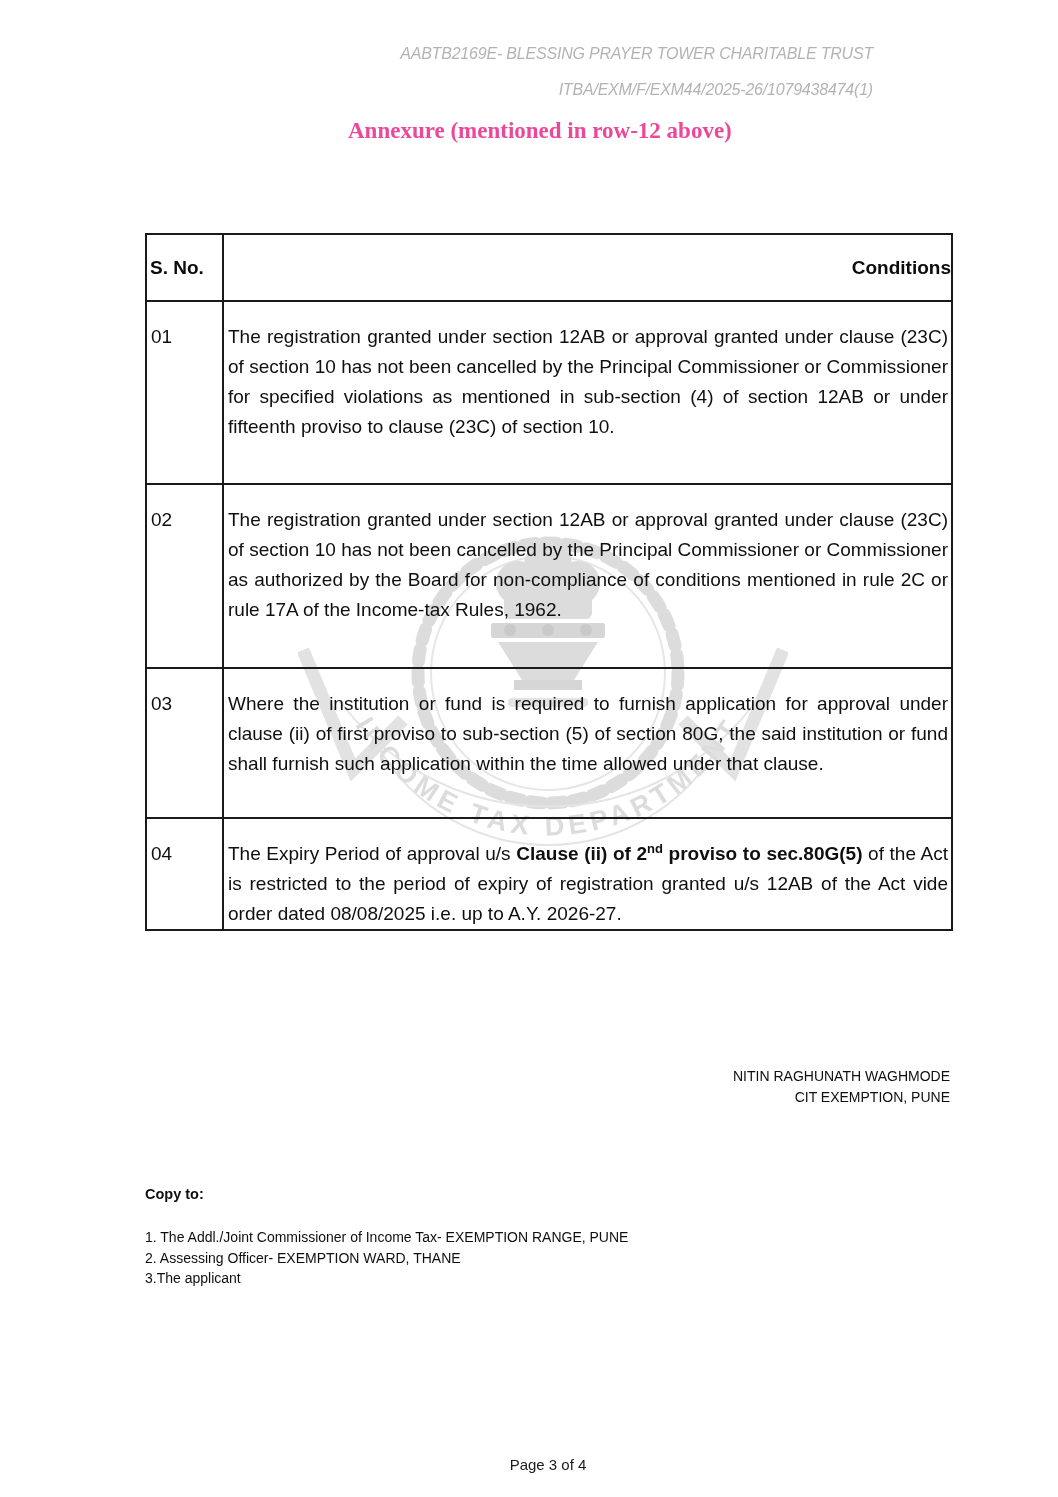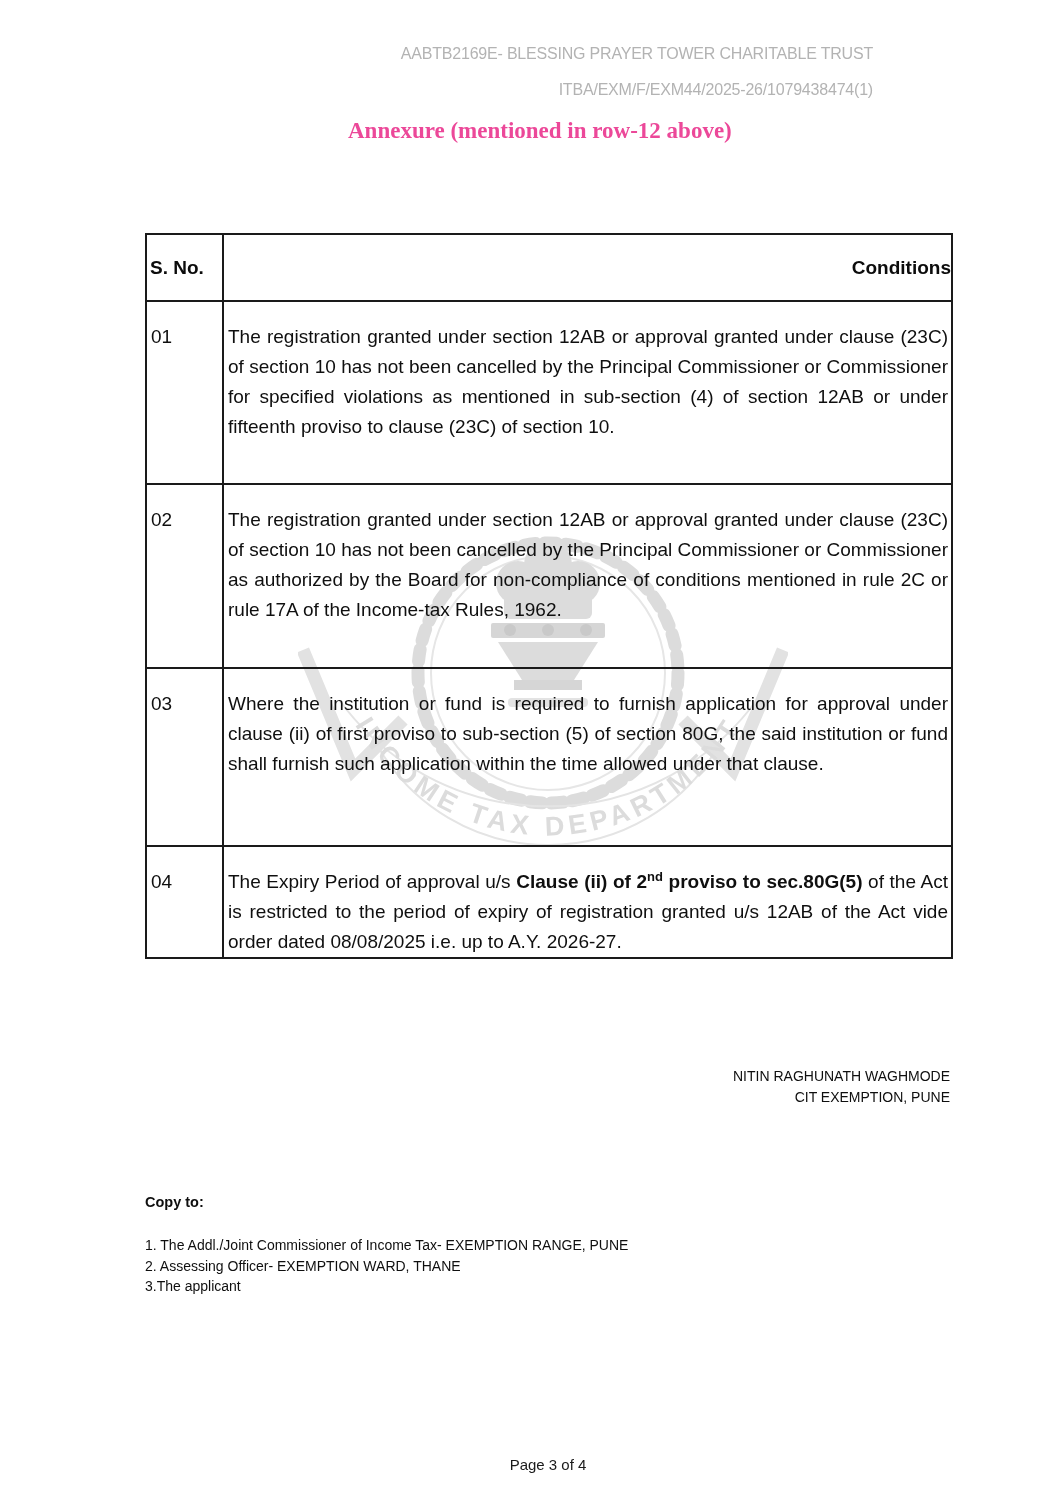--- a/index.html
+++ b/index.html
@@ -4,48 +4,48 @@
 <style>
   html,body{margin:0;padding:0;background:#ffffff;}
   .page{
     position:relative;width:1058px;height:1497px;background:#ffffff;
     font-family:"Liberation Sans",sans-serif;color:#111;overflow:hidden;
   }
   
   .watermark{position:absolute;left:298px;top:505px;width:490px;height:390px;}
   
   .ref-line{position:absolute;right:185px;color:#b3b3b3;
-    font-size:16px;line-height:19px;letter-spacing:-0.2px;white-space:nowrap;}
+    font-size:16px;line-height:19px;letter-spacing:-0.2px;white-space:nowrap;font-style:italic;}
   .ref-line1{top:44px;}
   .ref-line2{top:80px;}
   .doc-title{position:absolute;left:348px;top:117px;margin:0;
     font-family:"Liberation Serif",serif;font-weight:bold;font-size:23px;
     line-height:28px;white-space:nowrap;color:#ec4899;}
   table.cond{position:absolute;left:145px;top:233px;width:806px;
     border-collapse:collapse;table-layout:fixed;background:transparent;}
   table.cond td, table.cond th{border:2px solid #1a1a1a;background:transparent;}
   col.c-sno{width:77px;}
   col.c-cond{width:729px;}
   tr.tr-head{height:67px;}
   th{font-size:19px;font-weight:bold;color:#0c0c0c;vertical-align:middle;}
   th.h-sno{text-align:left;padding:0 0 0 3px;}
   th.h-cond{text-align:right;padding:0;}
   td{vertical-align:top;font-size:19px;line-height:30px;color:#0f0f0f;}
   td.sno{padding:20px 0 0 4px;border-radius:22px;}
   td.cond{padding:20px 3px 0 4px;text-align:justify;}
   tr.tr-r1{height:183px;}
   tr.tr-r2{height:184px;}
-  tr.tr-r3{height:178px;padding-left:37px;}
+  tr.tr-r3{height:150px;padding-left:37px;}
   tr.tr-r4{height:100px;}
   td.cond b{font-weight:bold;}
   td.cond sup{font-size:13px;line-height:0;vertical-align:super;font-weight:bold;}
   .signature{position:absolute;right:108px;top:1066px;text-align:right;
     font-size:14px;line-height:21px;color:#0f0f0f;white-space:nowrap;}
   .copyto{position:absolute;left:145px;top:1185px;font-size:14px;color:#0f0f0f;}
-  .copyto-label{font-weight:bold;font-size:14.5px;line-height:19px;margin:8px 0 23px 0;}
+  .copyto-label{font-weight:bold;font-size:14.5px;line-height:19px;margin:0 0 23px 0;}
   .copyto-item{line-height:20.5px;white-space:nowrap;}
   .footer{position:absolute;left:38px;right:0;top:1440px;text-align:center;
     font-size:15px;line-height:18px;color:#1a1a1a;margin-top:16px;}
 </style>
 </head>
 <body>
 
 <div class="page">
 
   <svg class="watermark" viewBox="0 0 490 390" xmlns="http://www.w3.org/2000/svg">

